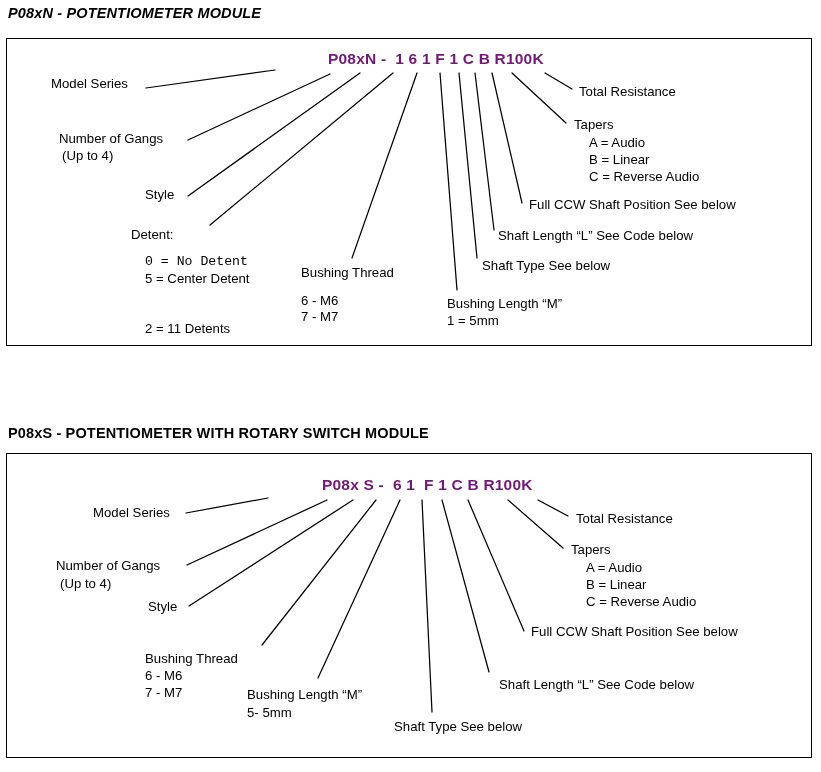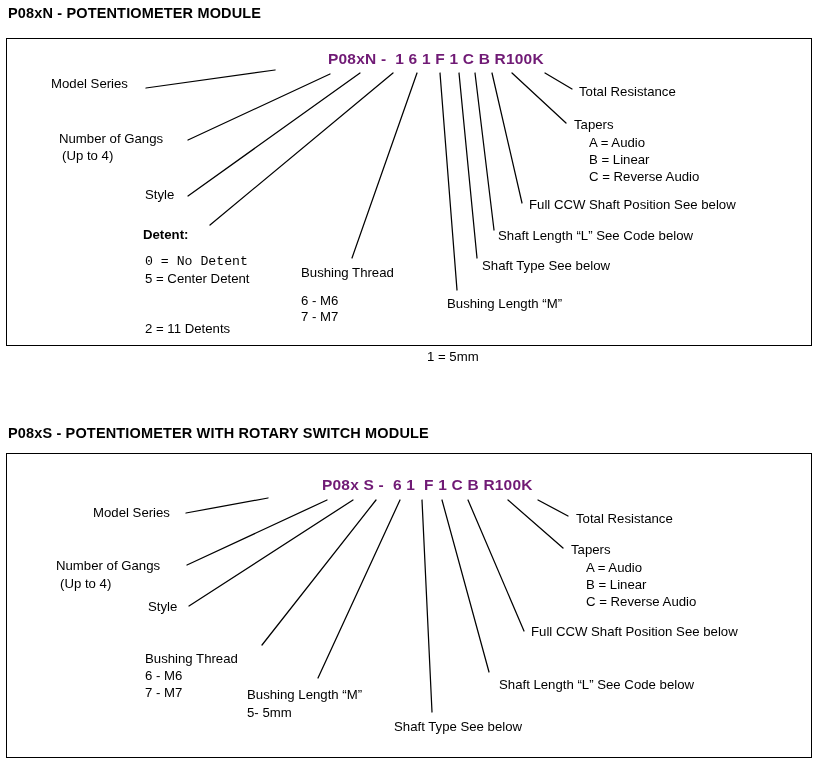--- a/index.html
+++ b/index.html
@@ -23,21 +23,21 @@
   }
   .section-title {
     position: absolute;
     font-family: "Liberation Sans", sans-serif;
     font-weight: bold;
     font-size: 14.5px;
     letter-spacing: 0.15px;
     white-space: nowrap;
     color: #000;
   }
-  #title-1 { left: 8px; top: 5px; }
+  #title-1 { left: 8px; top: 5px; font-style: italic; }
   #title-2 { left: 8px; top: 425px; }
 
   .diagram-box {
     position: absolute;
     border: 1.6px solid #000;
     background: #fff;
     box-sizing: border-box;
   }
   #box-1 { left: 6px; top: 38px; width: 806px; height: 308px; }
   #box-2 { left: 6px; top: 453px; width: 806px; height: 305px; }
@@ -89,31 +89,31 @@
 
   <div class="pn-text" id="pn-1">P08xN -  1 6 1 F 1 C B R100K</div>
 
   <div class="lbl" style="left:51px; top:76px;">Model Series</div>
 
   <div class="lbl" style="left:59px; top:131px;">Number of Gangs</div>
   <div class="lbl" style="left:62px; top:148px;">(Up to 4)</div>
 
   <div class="lbl" style="left:145px; top:187px;">Style</div>
 
-  <div class="lbl" style="left:143px; top:227px;font-weight:bold;">Detent:</div>
+  <div class="lbl" style="left:131px; top:227px;">Detent:</div>
   <div class="lbl" style="left:145px; top:254px;font-family:Liberation Mono, monospace;">0 = No Detent</div>
   <div class="lbl" style="left:145px; top:271px;">5 = Center Detent</div>
   <div class="lbl" style="left:145px; top:288px;margin-top:33px;">2 = 11 Detents</div>
 
   <div class="lbl" style="left:301px; top:265px;">Bushing Thread</div>
   <div class="lbl" style="left:301px; top:293px;">6 - M6</div>
   <div class="lbl" style="left:301px; top:309px;">7 - M7</div>
 
   <div class="lbl" style="left:447px; top:296px;">Bushing Length “M”</div>
-  <div class="lbl" style="left:427px; top:313px;margin-top:36px;">1 = 5mm</div>
+  <div class="lbl" style="left:447px; top:313px;">1 = 5mm</div>
 
   <div class="lbl" style="left:482px; top:258px;">Shaft Type See below</div>
 
   <div class="lbl" style="left:498px; top:228px;">Shaft Length “L” See Code below</div>
 
   <div class="lbl" style="left:529px; top:197px;">Full CCW Shaft Position See below</div>
 
   <div class="lbl" style="left:574px; top:117px;">Tapers</div>
   <div class="lbl" style="left:589px; top:135px;">A = Audio</div>
   <div class="lbl" style="left:589px; top:152px;">B = Linear</div>

